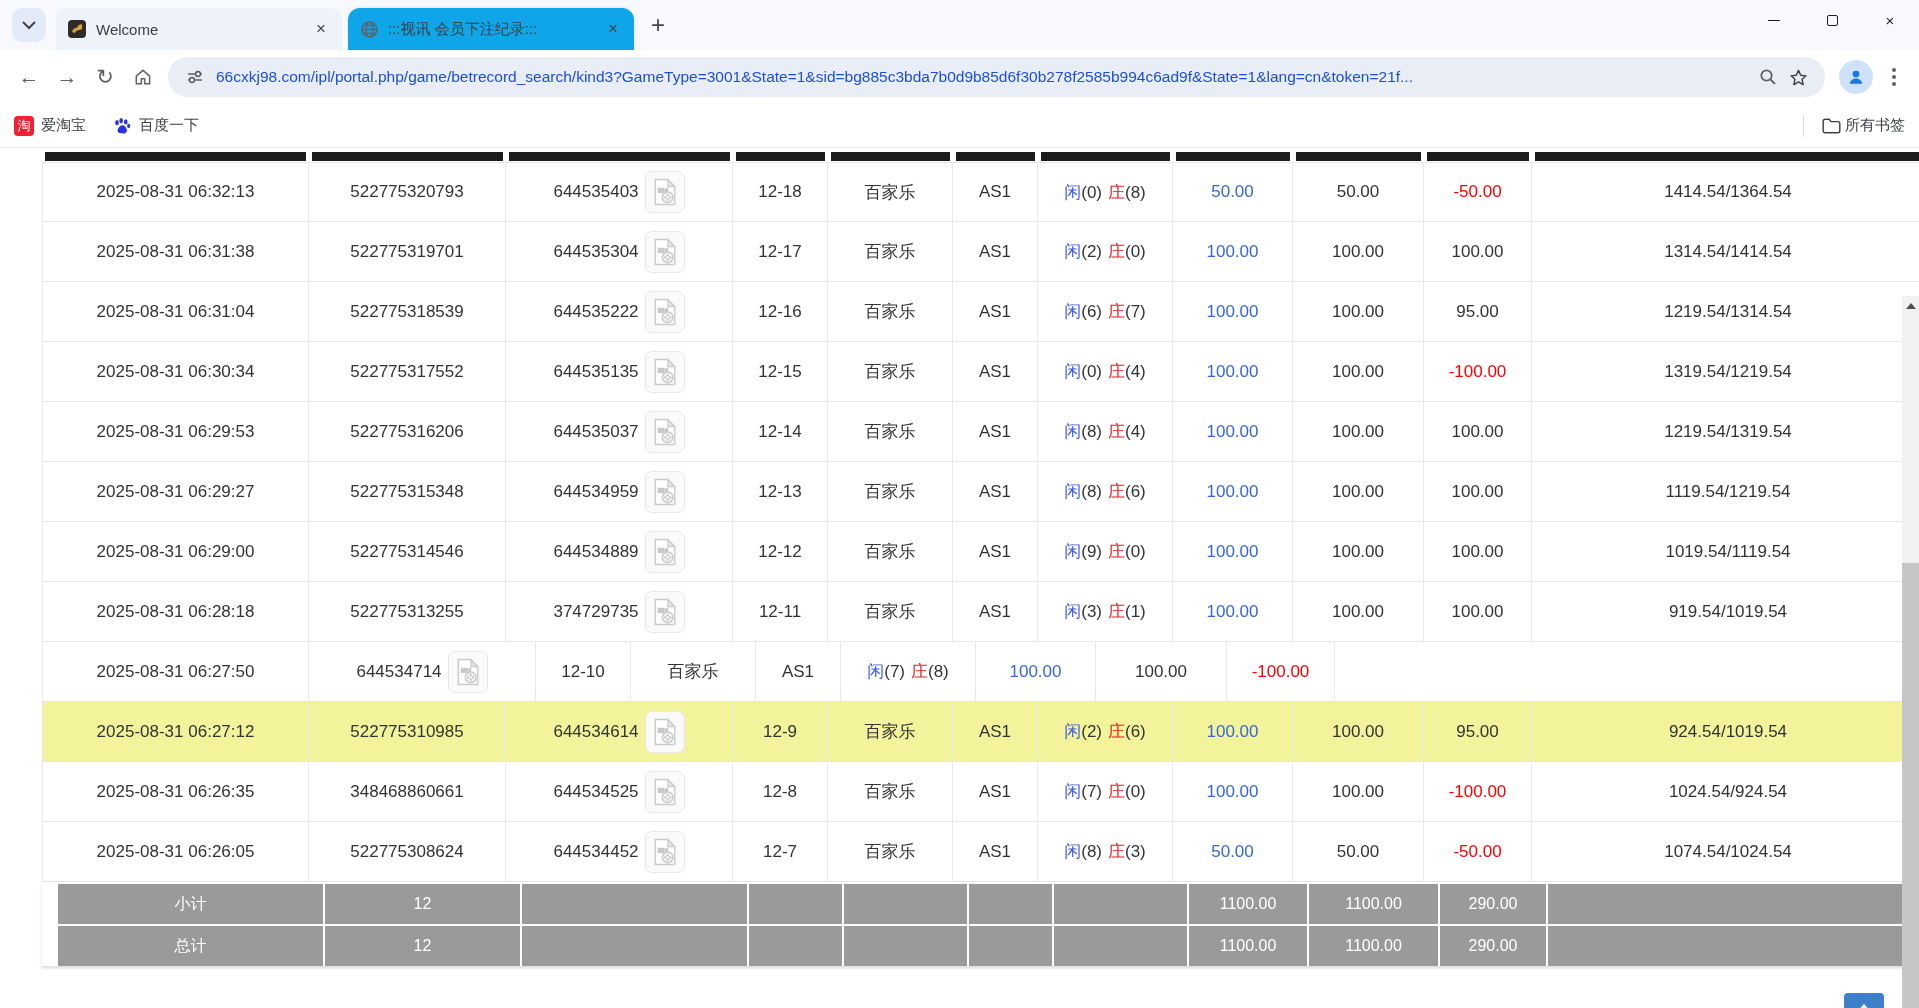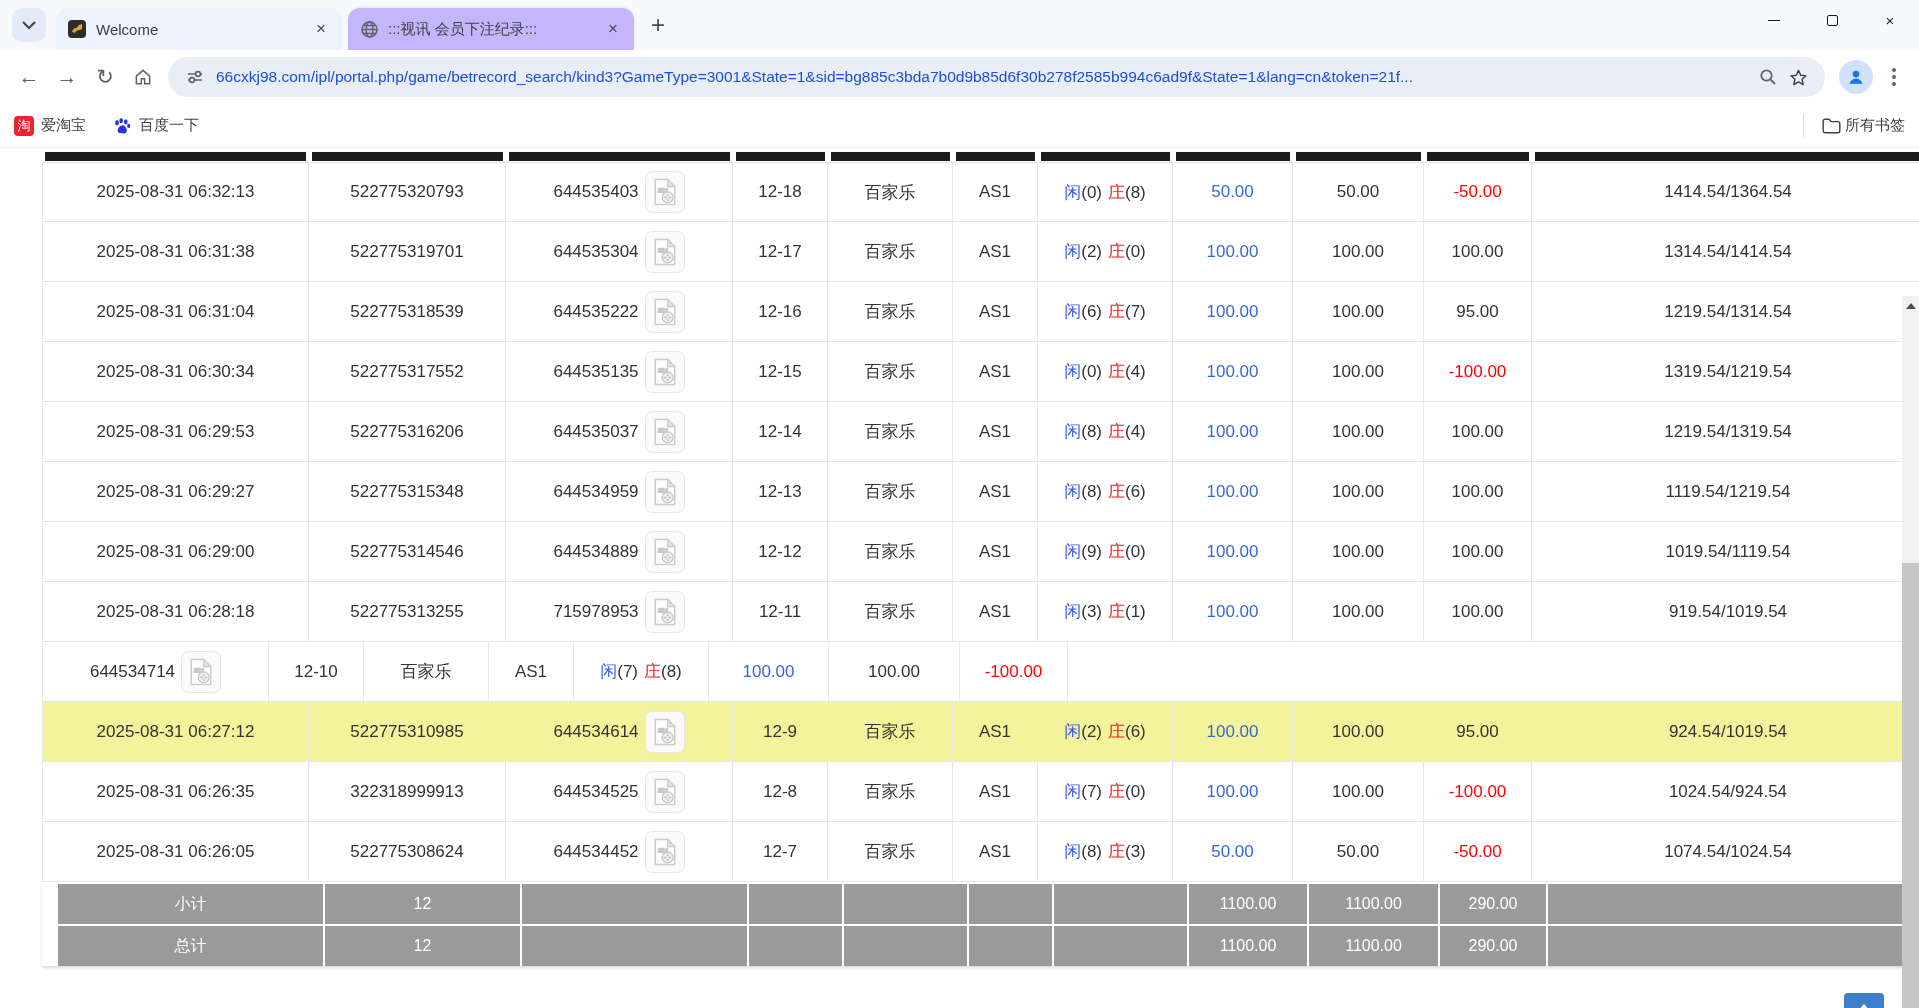--- a/index.html
+++ b/index.html
@@ -6,21 +6,21 @@
   html,body { width:1919px; height:1008px; overflow:hidden; }
   body { font-family:"Liberation Sans","DejaVu Sans",sans-serif; background:#fff; position:relative; }
 
   
   .tabstrip { height:50px; background:#f7f9fd; display:flex; align-items:flex-end; position:relative; }
   .tab-search { width:34px; height:34px; margin:0 10px 8px 12px; border:none; border-radius:10px;
                 background:#e4ebf8; display:flex; align-items:center; justify-content:center; cursor:pointer; }
   .tab { width:286px; height:42px; display:flex; align-items:center; padding:0 10px 0 12px;
          border-radius:12px 12px 0 0; position:relative; }
   .tab.inactive { background:#eef2fb; margin-right:6px; }
-  .tab.active { background:#c4b5fd; box-shadow:0 -1px 3px rgba(0,0,0,.08); }
+  .tab.active { background:#0ea5e9; box-shadow:0 -1px 3px rgba(0,0,0,.08); }
   .favicon { width:18px; height:18px; margin-right:10px; flex:0 0 auto; display:flex; align-items:center; justify-content:center; }
   .fav-welcome { background:#2f2b26; border-radius:4px; }
   .tab-title { font-size:15px; color:#3c4043; white-space:nowrap; overflow:hidden; flex:1; }
   .tab-close { border:none; background:transparent; font-size:17px; color:#44474d; width:22px; height:22px;
                border-radius:50%; cursor:pointer; line-height:20px; }
   .newtab { border:none; background:transparent; font-size:24px; color:#444; width:32px; height:32px;
             margin:0 0 9px 8px; border-radius:50%; cursor:pointer; }
   .wincontrols { position:absolute; right:0; top:0; height:40px; display:flex; }
   .winbtn { width:58px; height:40px; border:none; background:transparent; display:flex; align-items:center;
             justify-content:center; color:#1d1d1d; cursor:pointer; font-size:15px; }
@@ -478,21 +478,21 @@
     <div class="td c8 blue">100.00</div>
     <div class="td c9">100.00</div>
     <div class="td c10">100.00</div>
     <div class="td c11">1019.54/1119.54</div>
   </div>
 
   <div class="tr">
     <div class="td c1">2025-08-31 06:28:18</div>
     <div class="td c2">522775313255</div>
     <div class="td c3">
-      <span>715978953</span>
+      <span>374729735</span>
       <span class="vbtn">
         <svg width="26" height="28" viewBox="0 0 24 26">
           <path d="M3 1.5 H14.5 L21 8 V24.5 H3 Z" fill="#ffffff" stroke="#cccccc" stroke-width="1.4"></path>
           <path d="M14.5 1.5 L21 8 H14.5 Z" fill="#e3e3e3" stroke="#cccccc" stroke-width="1"></path>
           <rect x="5.2" y="9" width="6.5" height="5" rx="0.8" fill="#c9c9c9"></rect>
           <path d="M11.7 10.2 L15 8.6 V14.4 L11.7 12.8 Z" fill="#c9c9c9"></path>
           <circle cx="14.5" cy="18" r="5" fill="#f2f2f2" stroke="#c9c9c9" stroke-width="1.3"></circle>
           <circle cx="14.5" cy="15.8" r="1.1" fill="#c9c9c9"></circle>
           <circle cx="14.5" cy="20.2" r="1.1" fill="#c9c9c9"></circle>
           <circle cx="12.3" cy="18" r="1.1" fill="#c9c9c9"></circle>
@@ -507,20 +507,21 @@
       <span><span class="lbl-x">闲</span><span class="paren">(3)</span></span>
       <span><span class="lbl-z">庄</span><span class="paren">(1)</span></span>
     </div>
     <div class="td c8 blue">100.00</div>
     <div class="td c9">100.00</div>
     <div class="td c10">100.00</div>
     <div class="td c11">919.54/1019.54</div>
   </div>
 
   <div class="tr">
+    <div class="td c1">2025-08-31 06:27:50</div>
     <div class="td c3">
       <span>644534714</span>
       <span class="vbtn">
         <svg width="26" height="28" viewBox="0 0 24 26">
           <path d="M3 1.5 H14.5 L21 8 V24.5 H3 Z" fill="#ffffff" stroke="#cccccc" stroke-width="1.4"></path>
           <path d="M14.5 1.5 L21 8 H14.5 Z" fill="#e3e3e3" stroke="#cccccc" stroke-width="1"></path>
           <rect x="5.2" y="9" width="6.5" height="5" rx="0.8" fill="#c9c9c9"></rect>
           <path d="M11.7 10.2 L15 8.6 V14.4 L11.7 12.8 Z" fill="#c9c9c9"></path>
           <circle cx="14.5" cy="18" r="5" fill="#f2f2f2" stroke="#c9c9c9" stroke-width="1.3"></circle>
           <circle cx="14.5" cy="15.8" r="1.1" fill="#c9c9c9"></circle>
@@ -569,21 +570,21 @@
       <span><span class="lbl-z">庄</span><span class="paren">(6)</span></span>
     </div>
     <div class="td c8 blue">100.00</div>
     <div class="td c9">100.00</div>
     <div class="td c10">95.00</div>
     <div class="td c11">924.54/1019.54</div>
   </div>
 
   <div class="tr">
     <div class="td c1">2025-08-31 06:26:35</div>
-    <div class="td c2">322318999913</div>
+    <div class="td c2">348468860661</div>
     <div class="td c3">
       <span>644534525</span>
       <span class="vbtn">
         <svg width="26" height="28" viewBox="0 0 24 26">
           <path d="M3 1.5 H14.5 L21 8 V24.5 H3 Z" fill="#ffffff" stroke="#cccccc" stroke-width="1.4"></path>
           <path d="M14.5 1.5 L21 8 H14.5 Z" fill="#e3e3e3" stroke="#cccccc" stroke-width="1"></path>
           <rect x="5.2" y="9" width="6.5" height="5" rx="0.8" fill="#c9c9c9"></rect>
           <path d="M11.7 10.2 L15 8.6 V14.4 L11.7 12.8 Z" fill="#c9c9c9"></path>
           <circle cx="14.5" cy="18" r="5" fill="#f2f2f2" stroke="#c9c9c9" stroke-width="1.3"></circle>
           <circle cx="14.5" cy="15.8" r="1.1" fill="#c9c9c9"></circle>

